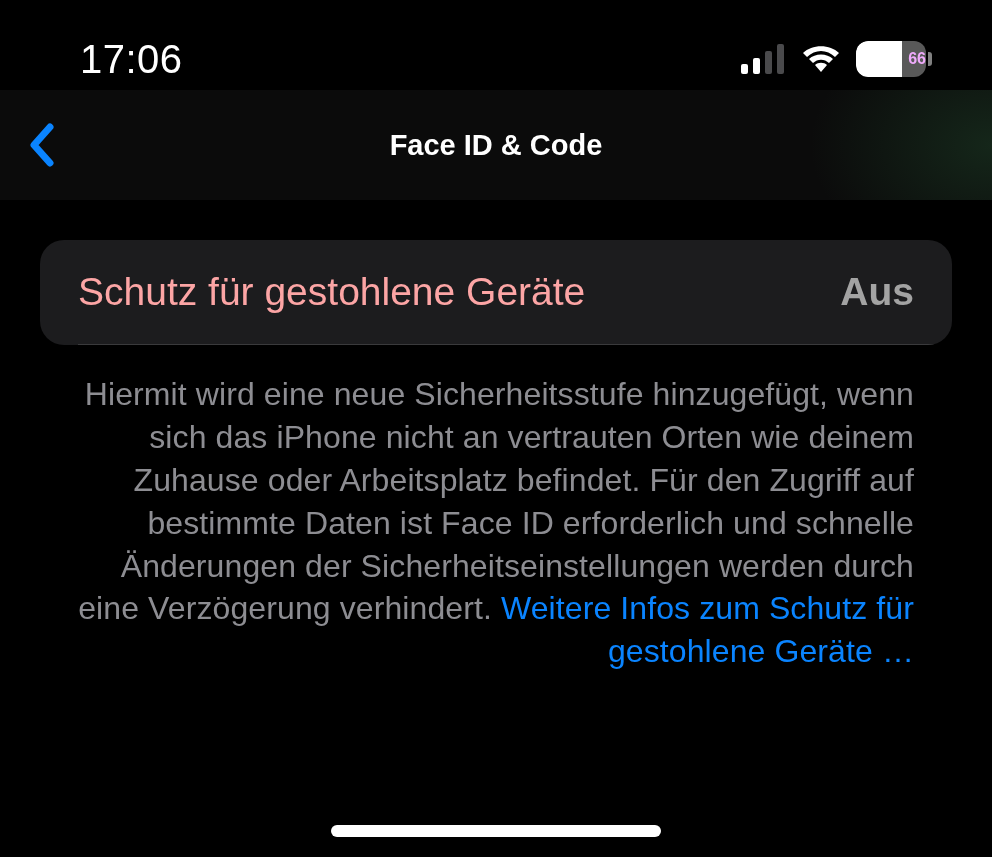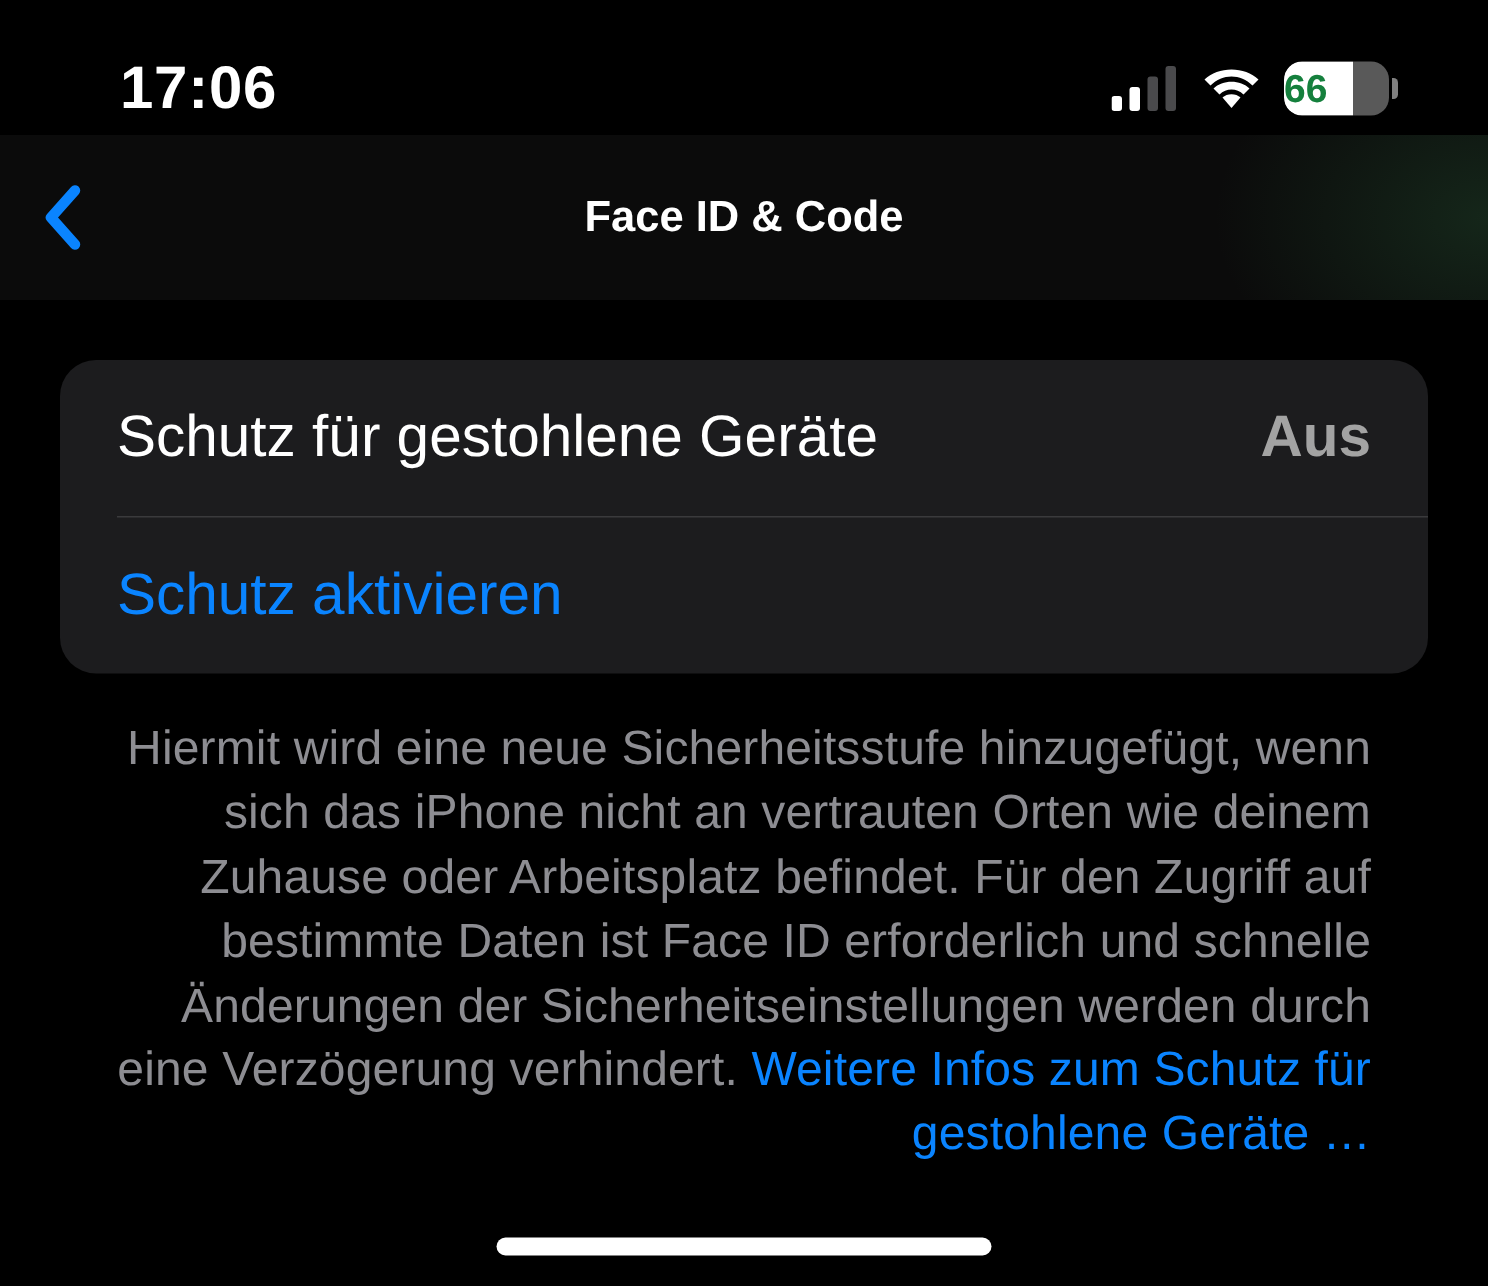--- a/index.html
+++ b/index.html
@@ -19,21 +19,21 @@
     .status-bar {
       display: flex;
       justify-content: space-between;
       align-items: center;
       padding: 28px 60px 0 80px;
       height: 90px;
       color: #fff;
     }
     .status-time {
       font-size: 40px;
-      font-weight: 700;
+      font-weight: 400;
       letter-spacing: 0.5px;
     }
     .status-right {
       display: flex;
       align-items: center;
       gap: 14px;
     }
     .cellular-icon svg, .wifi-icon svg {
       display: block;
     }
@@ -56,24 +56,24 @@
       top: 0;
       bottom: 0;
       width: 66%;
       background: #fff;
       border-radius: 12px 0 0 12px;
     }
     .battery-text {
       position: absolute;
       left: 0;
       right: 0;
-      text-align: left;
-      font-size: 26px;
+      text-align: right;
+      font-size: 16px;
       font-weight: 600;
-      color: #15803d;
+      color: #f0abfc;
       line-height: 36px;
       z-index: 2;
     }
     .battery-cap {
       width: 4px;
       height: 14px;
       background: rgba(255,255,255,0.5);
       border-radius: 0 3px 3px 0;
       margin-left: 2px;
     }
@@ -118,21 +118,21 @@
       overflow: hidden;
     }
     .settings-row {
       display: flex;
       justify-content: space-between;
       align-items: center;
       padding: 30px 38px;
       font-size: 39px;
     }
     .row-label {
-      color: #ffffff;
+      color: #fca5a5;
       font-weight: 400;
     }
     .row-value {
       color: #a3a3a3;
       font-weight: 700;
     }
     .separator {
       height: 1px;
       background: #3a3a3c;
       margin-left: 38px;
@@ -210,20 +210,19 @@
   <div class="nav-title">Face ID &amp; Code</div>
 </div>
 
 <div class="content">
   <div class="settings-group">
     <div class="settings-row">
       <span class="row-label">Schutz für gestohlene Geräte</span>
       <span class="row-value">Aus</span>
     </div>
     <div class="separator"></div>
-    <div class="link-row">Schutz aktivieren</div>
   </div>
   <div class="footer-text">
     <span>Hiermit wird eine neue Sicherheitsstufe hinzugefügt, wenn sich das iPhone nicht an vertrauten Orten wie deinem Zuhause oder Arbeitsplatz befindet. Für den Zugriff auf bestimmte Daten ist Face ID erforderlich und schnelle Änderungen der Sicherheitseinstellun­gen werden durch eine Verzögerung verhindert. </span><span class="footer-link">Weitere Infos zum Schutz für gestohlene Geräte&nbsp;…</span>
   </div>
 </div>
 
 <div class="home-indicator"></div>
 
 </body></html>

